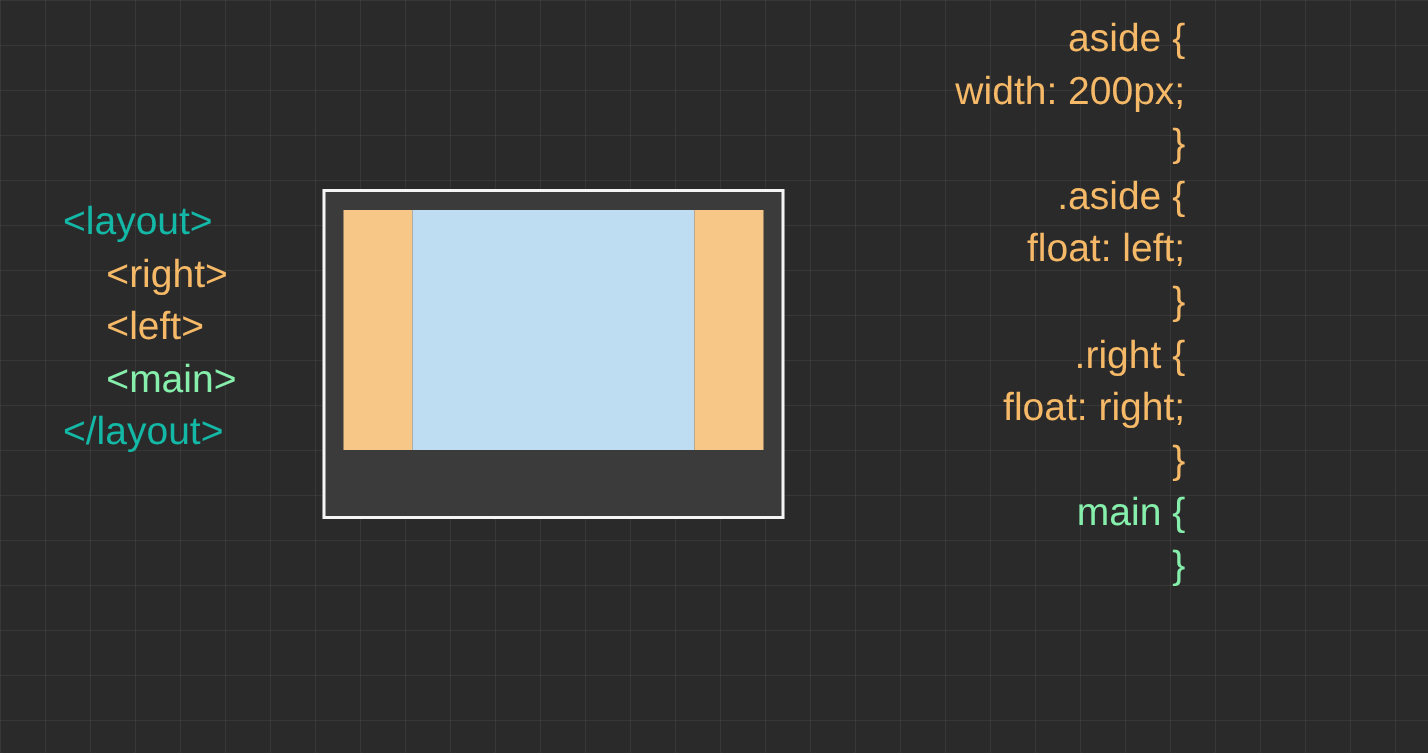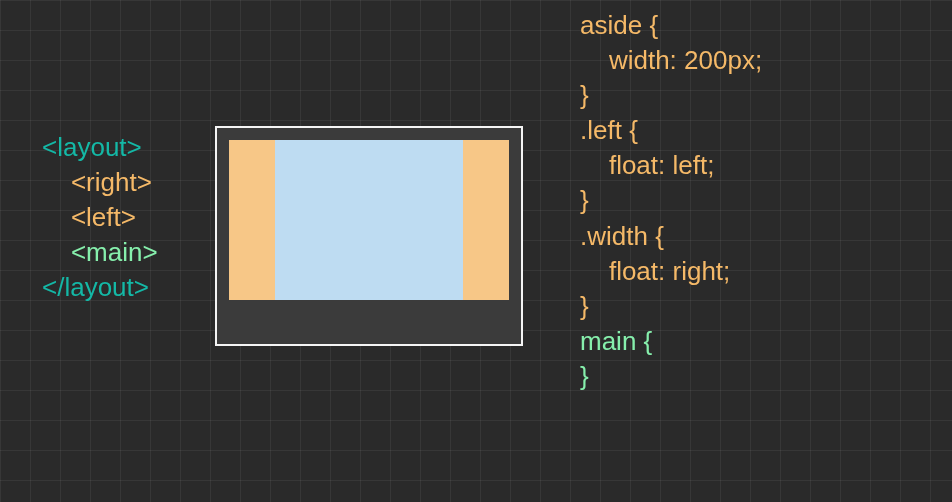--- a/index.html
+++ b/index.html
@@ -53,22 +53,23 @@
     background: #f7c787;
   }
   .col-main {
     flex: 1;
     background: #bedcf2;
   }
 
   
   .css-block {
     position: absolute;
-    left: 580px;
+    left: 608px;
     top: 8px;
+    text-align: right;
   }
   .css-block div { white-space: pre; }
 </style>
 </head>
 <body>
 
 <div class="html-block">
   <div class="white">&lt;layout&gt;</div>
   <div class="orange">    <span>&lt;right&gt;</span></div>
   <div class="orange">    <span>&lt;left&gt;</span></div>
@@ -81,21 +82,21 @@
     <div class="col-left"></div>
     <div class="col-main"></div>
     <div class="col-right"></div>
   </div>
 </div>
 
 <div class="css-block">
   <div class="orange">aside {</div>
   <div class="orange">    <span>width: 200px;</span></div>
   <div class="orange">}</div>
-  <div class="orange">.left {</div>
+  <div class="orange">.aside {</div>
   <div class="orange">    <span>float: left;</span></div>
   <div class="orange">}</div>
-  <div class="orange">.width {</div>
+  <div class="orange">.right {</div>
   <div class="orange">    <span>float: right;</span></div>
   <div class="orange">}</div>
   <div class="blue">main {</div>
   <div class="blue">}</div>
 </div>
 
 </body></html>

